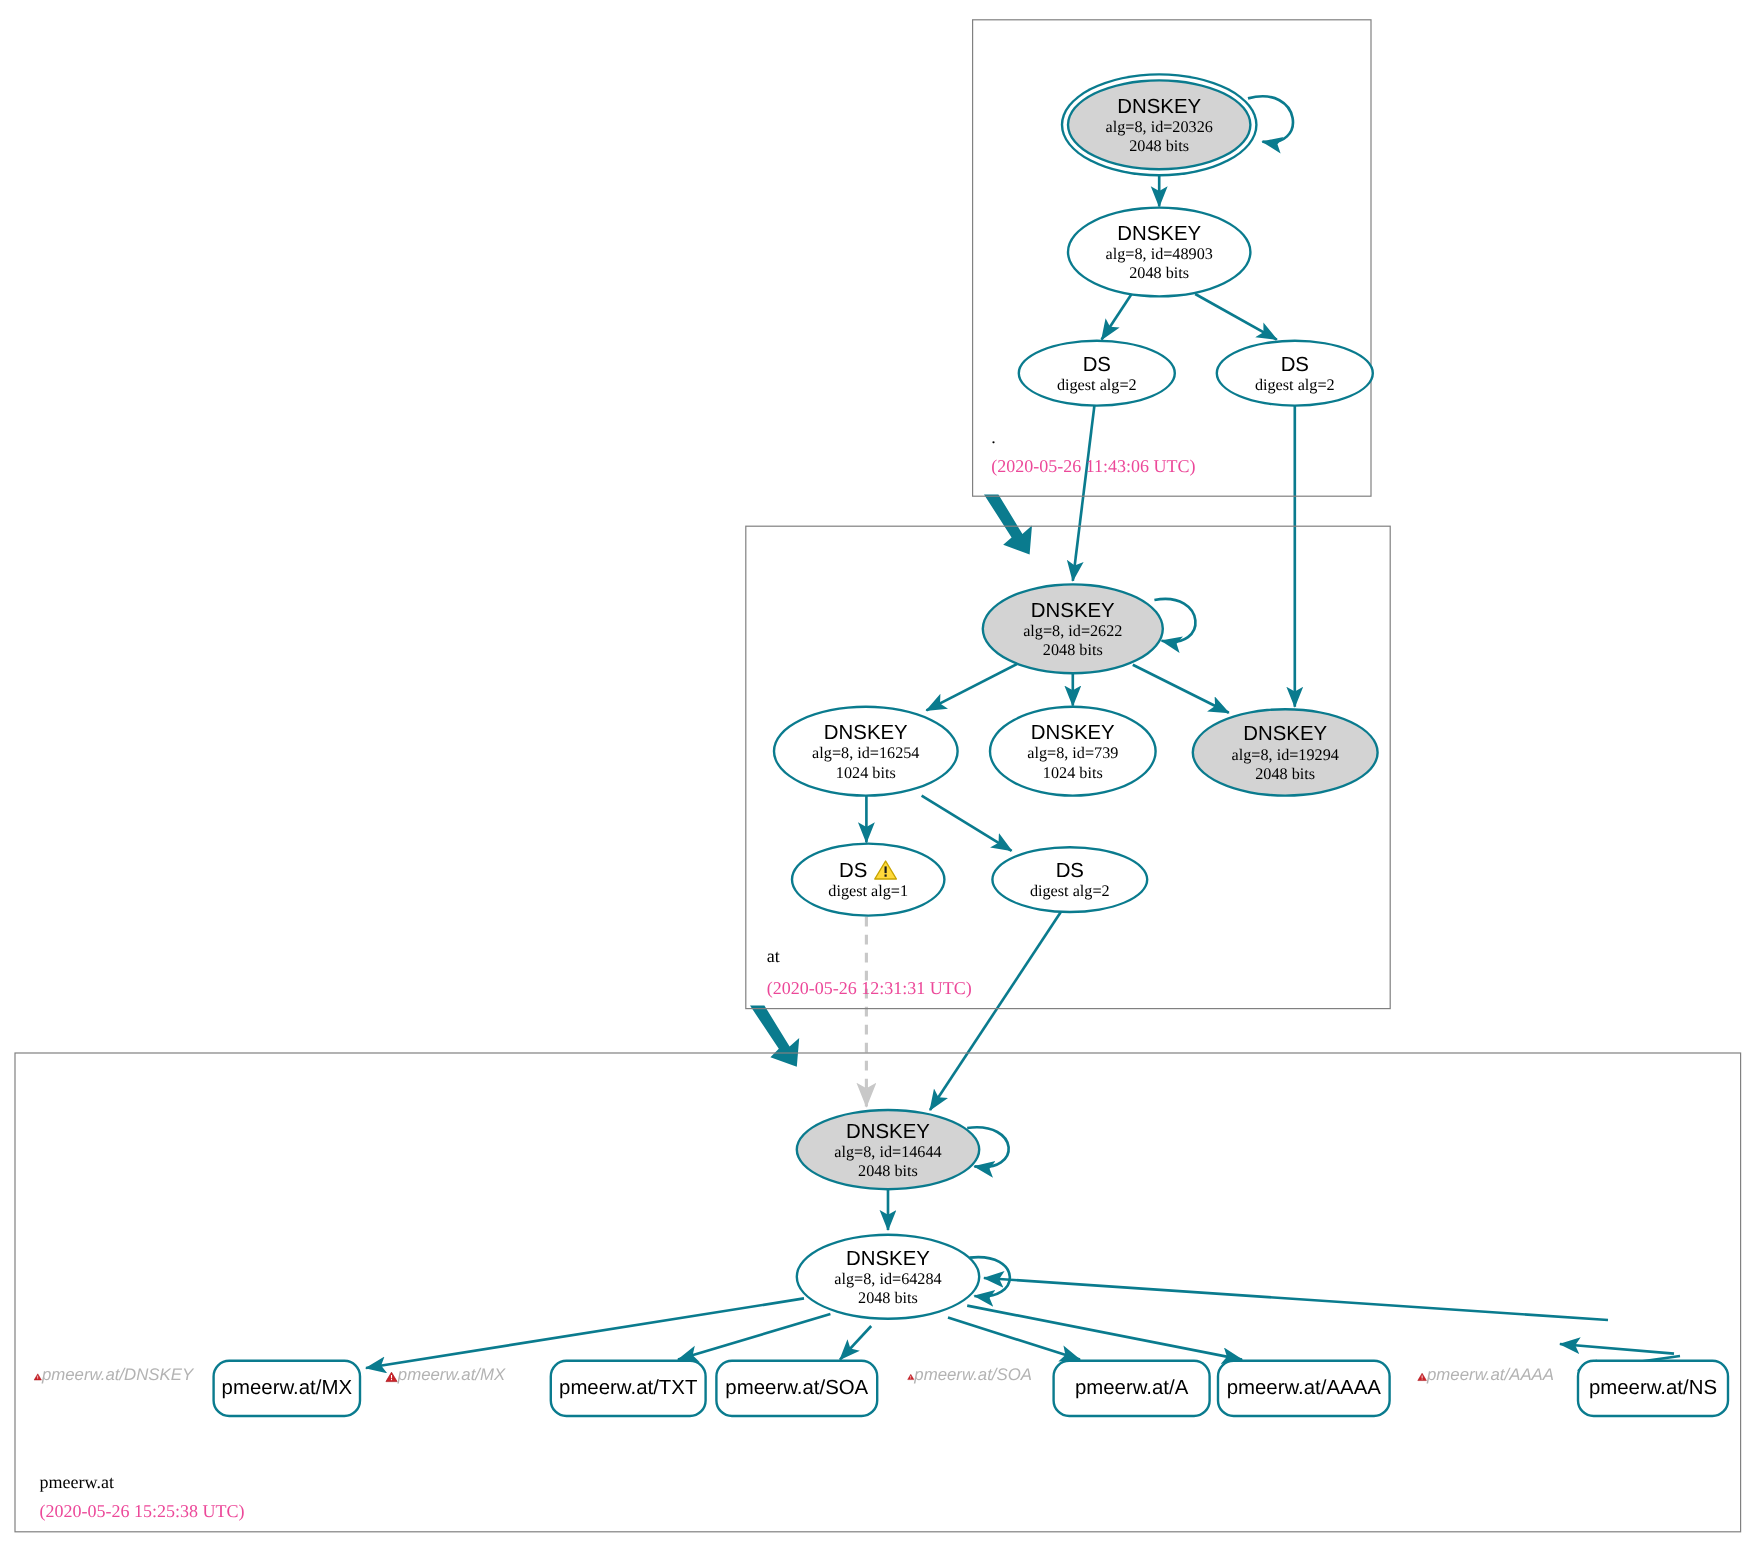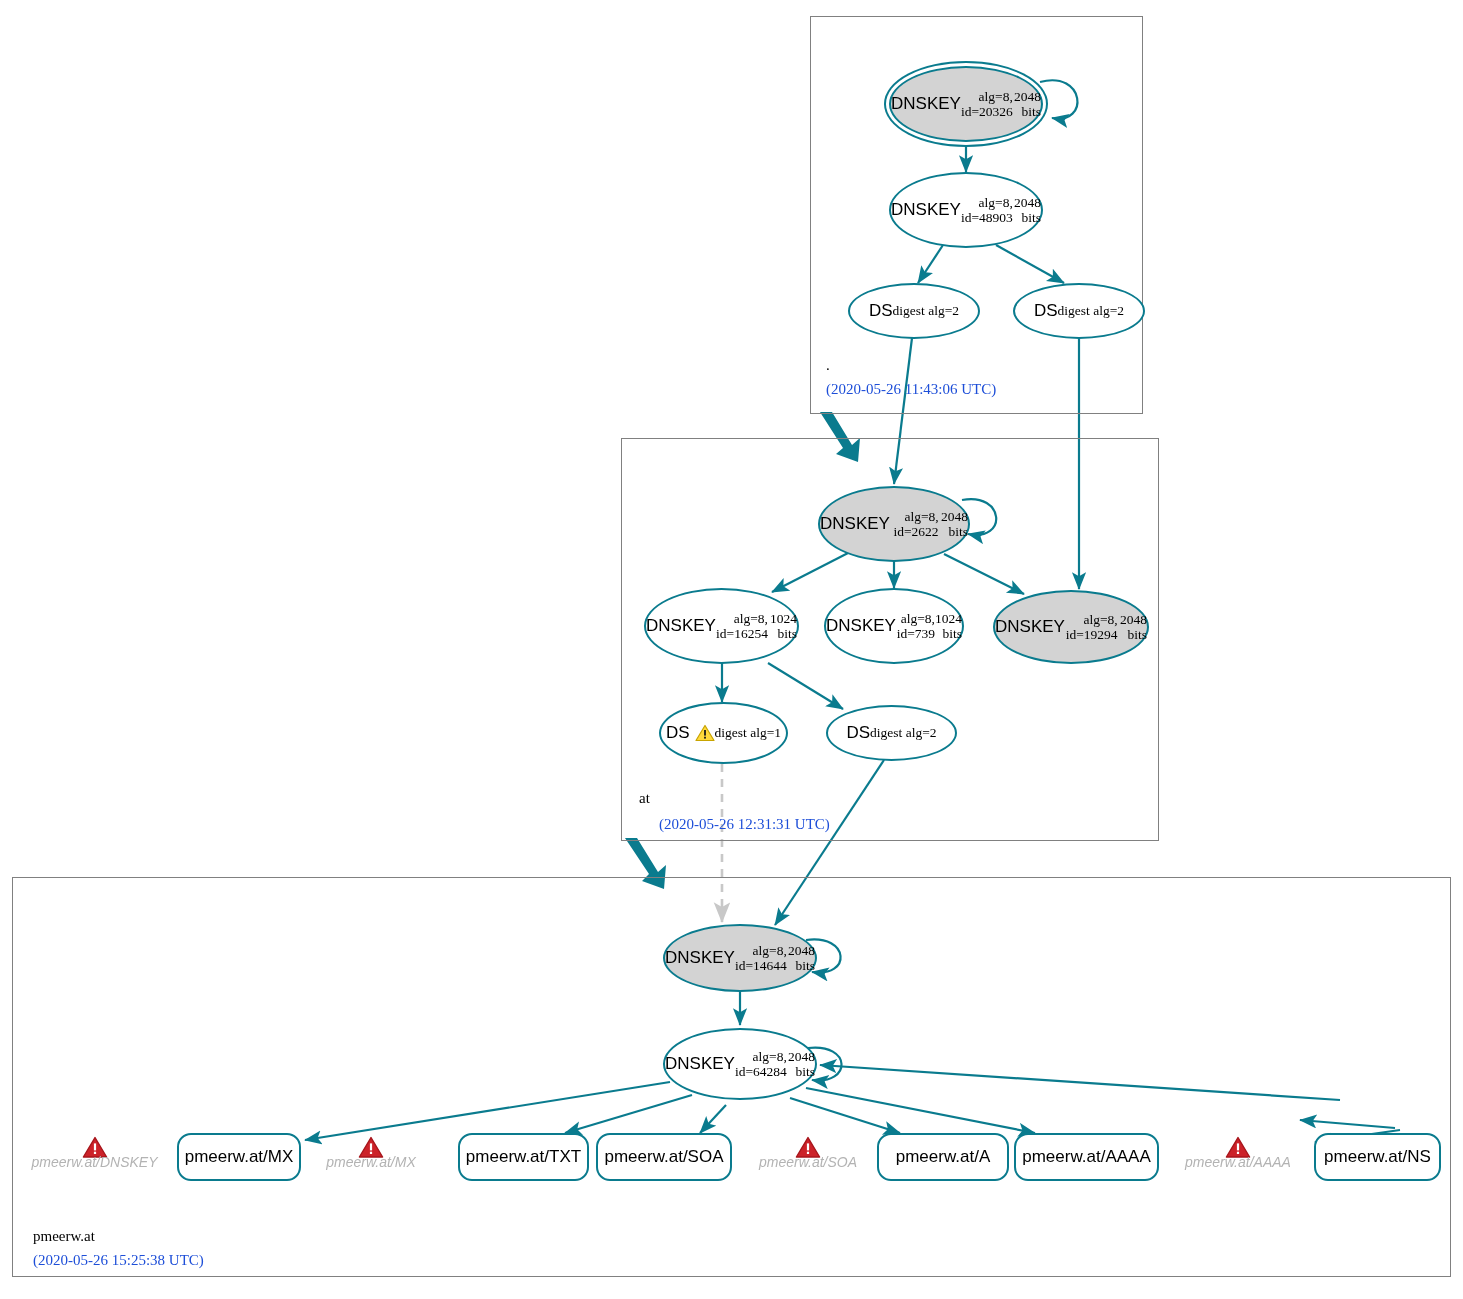--- a/index.html
+++ b/index.html
@@ -35,33 +35,33 @@
     position: absolute;
     font-family: "Liberation Serif", serif;
     font-size: 15px;
     color: #000000;
     white-space: nowrap;
   }
   .zone-time {
     position: absolute;
     font-family: "Liberation Serif", serif;
     font-size: 15px;
-    color: #1d4ed8;
+    color: #ec4899;
     white-space: nowrap;
   }
 
   
   .node {
     position: absolute;
     box-sizing: border-box;
     border: 2px solid #0a7b8e;
     border-radius: 50%;
     background: #ffffff;
     display: flex;
-    flex-direction: row;
+    flex-direction: column;
     align-items: center;
     justify-content: center;
     text-align: right;
     line-height: 1.12;
   }
   .node.shaded { background: #d3d3d3; }
   .node.dbl {
     box-shadow: 0 0 0 3px #ffffff, 0 0 0 5px #0a7b8e;
   }
   .node .t1 {
@@ -92,21 +92,21 @@
     font-family: "Liberation Sans", sans-serif;
     font-size: 17px;
     color: #000000;
     white-space: nowrap;
   }
 
   
   .err-item {
     position: absolute;
     display: flex;
-    flex-direction: column;
+    flex-direction: row;
     align-items: center;
     justify-content: flex-start;
   }
   .err-item .err-label {
     font-family: "Liberation Sans", sans-serif;
     font-style: italic;
     font-size: 14px;
     color: #b3b3b3;
     white-space: nowrap;
     margin-top: -5px;
@@ -202,21 +202,21 @@
     <div class="t2">digest alg=2</div>
   </div>
 
   <div class="node" style="left:1013px; top:283px; width:132px; height:56px;">
     <div class="t1">DS</div>
     <div class="t2">digest alg=2</div>
   </div>
 
   <div class="zone-box" style="left:621px; top:438px; width:538px; height:403px;"></div>
   <div class="zone-label" style="left:639px; top:790px;">at</div>
-  <div class="zone-time" style="left:639px; top:816px;margin-left:20px;">(2020-05-26 12:31:31 UTC)</div>
+  <div class="zone-time" style="left:639px; top:816px;">(2020-05-26 12:31:31 UTC)</div>
 
   <div class="node shaded" style="left:818px; top:486px; width:152px; height:76px;">
     <div class="t1">DNSKEY</div>
     <div class="t2">alg=8, id=2622</div>
     <div class="t3">2048 bits</div>
   </div>
 
   <div class="node" style="left:644px; top:588px; width:155px; height:76px;">
     <div class="t1">DNSKEY</div>
     <div class="t2">alg=8, id=16254</div>

